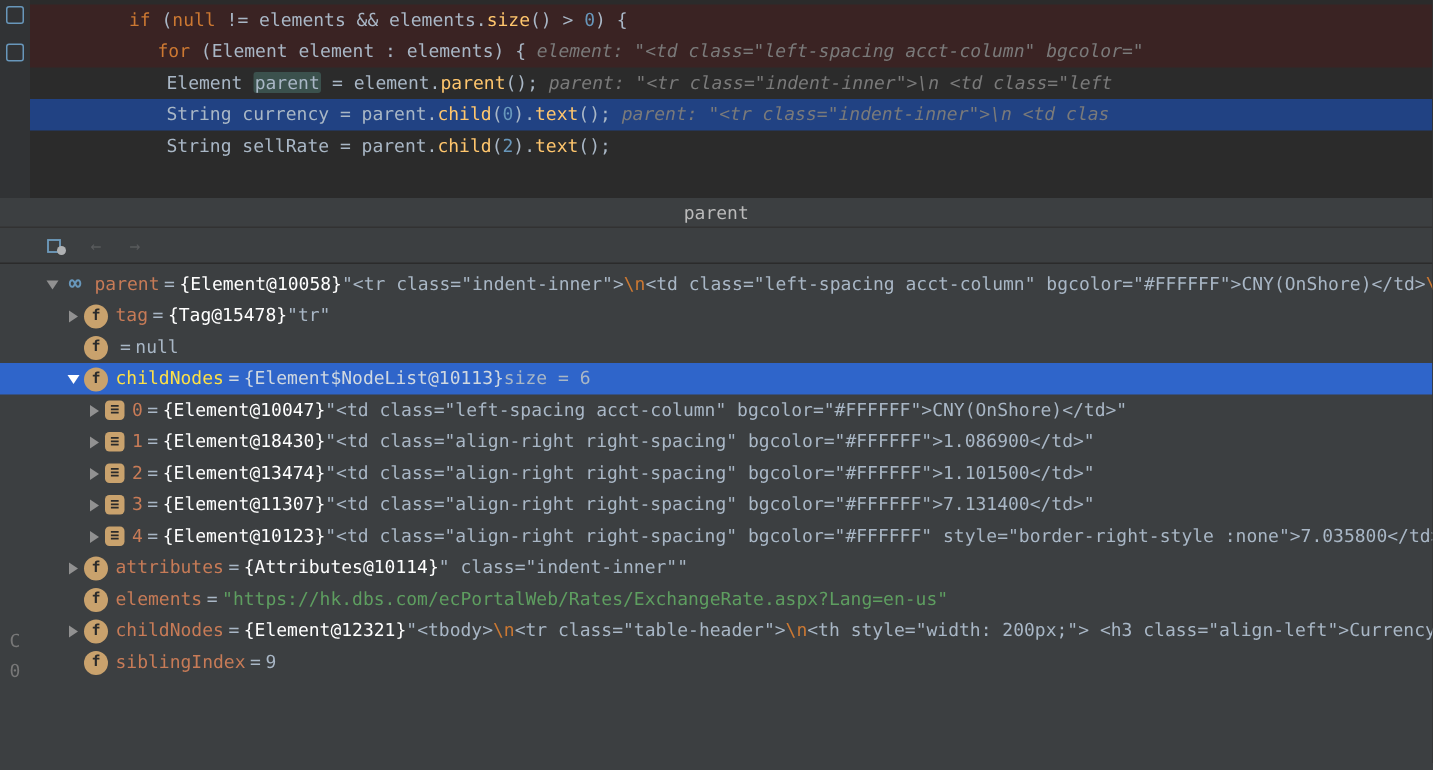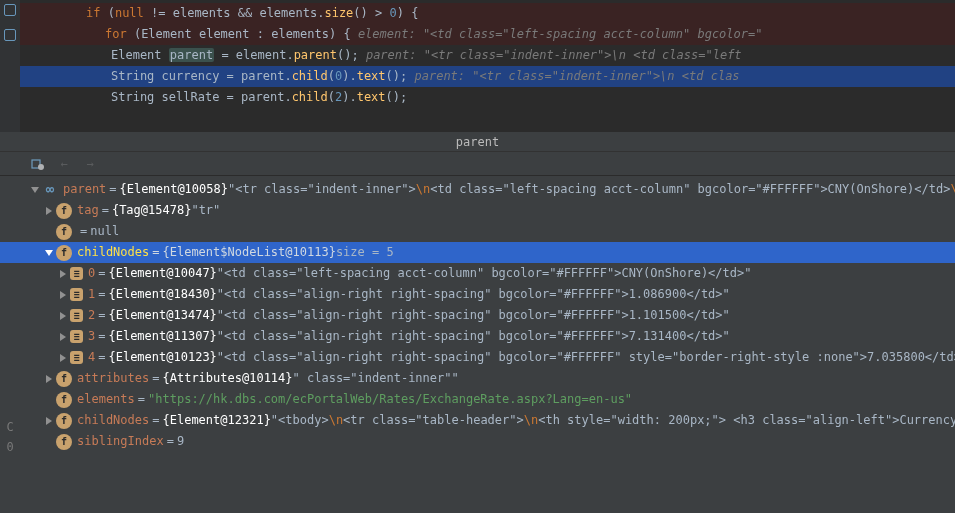--- a/index.html
+++ b/index.html
@@ -112,21 +112,21 @@
       <span class="vstr"> null</span>
     </div>
   <div class="vrow ind1 sel">
       <span class="tw">
         <span class="tri"></span>
       </span>
       <span class="vicon f">f</span>
       <span class="vname">childNodes</span>
       <span class="veq"> = </span>
       <span class="vtype">{Element$NodeList@10113}</span>
-      <span class="vstr">  size = 5</span>
+      <span class="vstr">  size = 6</span>
     </div>
   <div class="vrow ind2">
       <span class="tw">
         <span class="tri collapsed"></span>
       </span>
       <span class="vicon arr">≡</span>
       <span class="vname">0</span>
       <span class="veq"> = </span>
       <span class="vtype">{Element@10047}</span>
       <span class="vstr"> "&lt;td class="left-spacing acct-column" bgcolor="#FFFFFF"&gt;CNY(OnShore)&lt;/td&gt;"</span>

